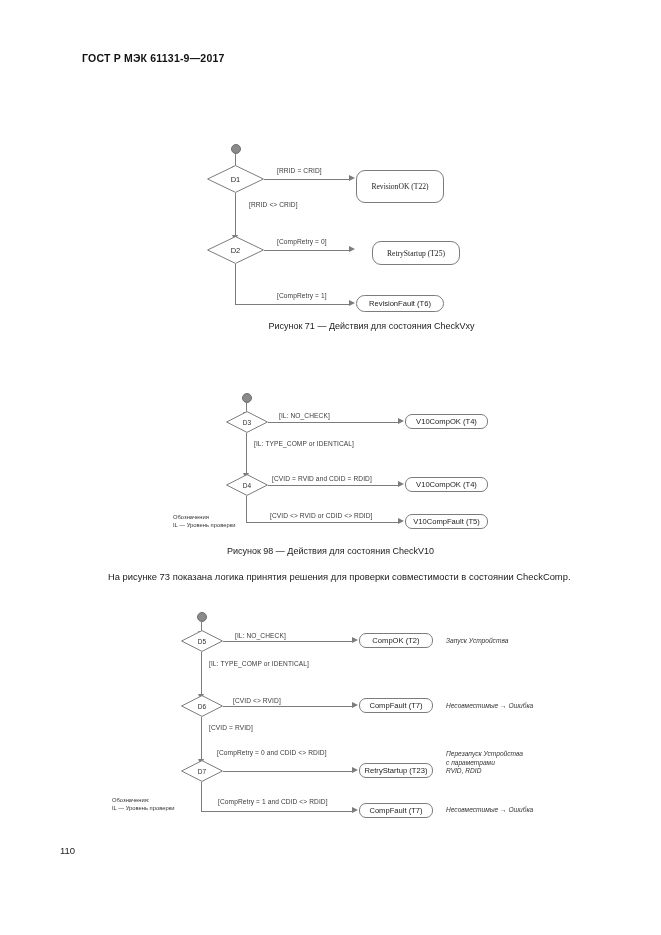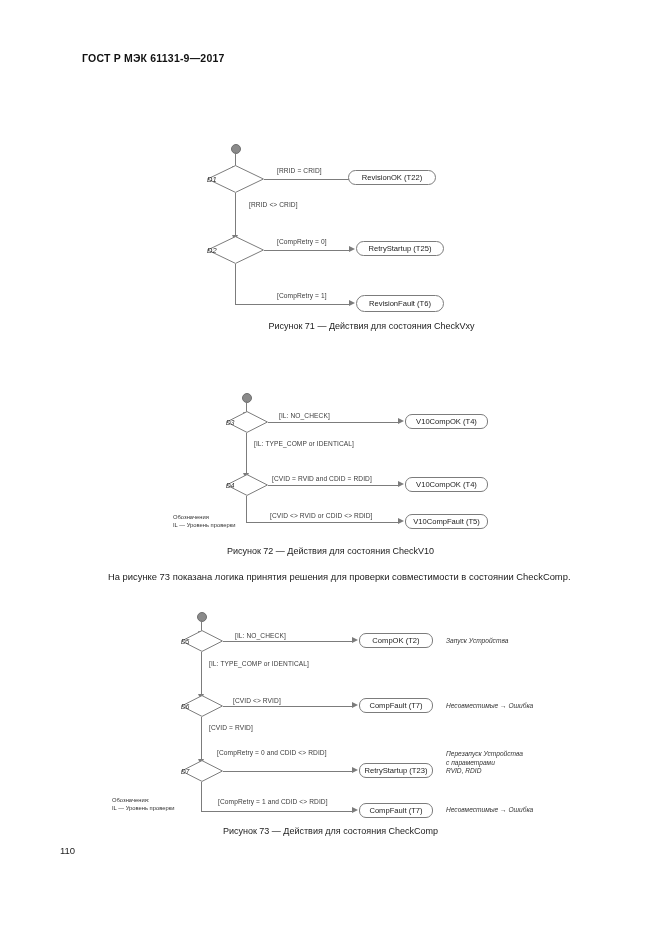--- a/index.html
+++ b/index.html
@@ -47,22 +47,22 @@
     border-top:6px solid #7c7c7c;
   }
   .arrow-right{
     position:absolute;width:0;height:0;
     border-top:3.5px solid transparent;border-bottom:3.5px solid transparent;
     border-left:6px solid #7c7c7c;
   }
 
   .diamond{
     position:absolute;
-    display:flex;align-items:center;justify-content:flex-start;
-    font-size:7.5px;color:#2a2a2a;font-style:italic;
+    display:flex;align-items:center;justify-content:center;
+    font-size:7.5px;color:#2a2a2a;
   }
   .diamond .dshape{
     position:absolute;left:0;top:0;width:100%;height:100%;
   }
   .diamond .dlabel{position:relative;z-index:2;}
 
   .rbox{
     position:absolute;
     border:1px solid #7c7c7c;border-radius:9px;background:#fff;
     display:flex;align-items:center;justify-content:center;
@@ -102,39 +102,39 @@
     <div class="diamond" style="left:207px;top:165px;width:57px;height:28px;">
       <svg class="dshape" viewBox="0 0 57 28" preserveAspectRatio="none">
         <polygon points="28.5,0.6 56.4,14 28.5,27.4 0.6,14" fill="#ffffff" stroke="#7c7c7c" stroke-width="1"></polygon>
       </svg>
       <span class="dlabel">D1</span>
     </div>
 
     <div class="hline" style="left:264px;top:178.5px;width:86px;"></div>
     <div class="arrow-right" style="left:349px;top:175px;"></div>
     <div class="cond" style="left:277px;top:167px;">[RRID = CRID]</div>
-    <div class="rbox" style="left:348px;top:170px;width:88px;height:15px;">
+    <div class="rbox" style="left:356px;top:170px;width:88px;height:33px;font-family:Liberation Serif, serif;">
         <span>RevisionOK (T22)</span>
       </div>
 
     <div class="vline" style="left:235px;top:193px;height:44px;"></div>
     <div class="arrow-down" style="left:231.5px;top:235px;"></div>
     <div class="cond" style="left:249px;top:201px;">[RRID &lt;&gt; CRID]</div>
 
     <div class="diamond" style="left:207px;top:236px;width:57px;height:28px;">
       <svg class="dshape" viewBox="0 0 57 28" preserveAspectRatio="none">
         <polygon points="28.5,0.6 56.4,14 28.5,27.4 0.6,14" fill="#ffffff" stroke="#7c7c7c" stroke-width="1"></polygon>
       </svg>
       <span class="dlabel">D2</span>
     </div>
 
     <div class="hline" style="left:264px;top:249.5px;width:86px;"></div>
     <div class="arrow-right" style="left:349px;top:246px;"></div>
     <div class="cond" style="left:277px;top:238px;">[CompRetry = 0]</div>
-    <div class="rbox" style="left:356px;top:241px;width:88px;height:15px;">
+    <div class="rbox" style="left:372px;top:241px;width:88px;height:24px;font-family:Liberation Serif, serif;">
         <span>RetryStartup (T25)</span>
       </div>
 
     <div class="vline" style="left:235px;top:264px;height:40px;"></div>
     <div class="hline" style="left:235px;top:303.5px;width:115px;"></div>
     <div class="arrow-right" style="left:349px;top:300px;"></div>
     <div class="cond" style="left:277px;top:292px;">[CompRetry = 1]</div>
     <div class="rbox" style="left:356px;top:295px;width:88px;height:17px;">
         <span>RevisionFault (T6)</span>
       </div>
@@ -188,21 +188,21 @@
     <div class="rbox" style="left:405px;top:514px;width:83px;height:15px;border-radius:7px;">
         <span>V10CompFault (T5)</span>
       </div>
 
     <div class="legend" style="left:173px;top:514px;">
       <div>Обозначения</div>
       <div>IL — Уровень проверки</div>
     </div>
   </div>
 
-  <div class="fig-caption" style="top:546px;">Рисунок 72 — Действия для состояния CheckV10</div>
+  <div class="fig-caption" style="top:546px;">Рисунок 98 — Действия для состояния CheckV10</div>
 
   <div class="para" style="top:570px;"><span class="ind"></span><span>На рисунке 73 показана логика принятия решения для проверки совместимости в состоянии CheckComp.</span></div>
 
   <div class="fig" style="left:0;top:0;width:661px;height:840px;">
 
     <div class="start-dot" style="left:197px;top:612px;"></div>
     <div class="vline" style="left:201px;top:620px;height:13px;"></div>
     <div class="arrow-down" style="left:197.5px;top:631px;"></div>
 
     <div class="diamond" style="left:181px;top:630px;width:42px;height:22px;">
@@ -276,17 +276,16 @@
     <div class="note" style="left:446px;top:806px;">
       <div>Несовместимые  →  Ошибка</div>
     </div>
 
     <div class="legend" style="left:112px;top:797px;">
       <div>Обозначения:</div>
       <div>IL — Уровень проверки</div>
     </div>
   </div>
 
-  <div class="fig-caption" style="top:826px;">Рисунок 73 — Действия для состояния CheckComp</div>
 
   <div class="pageno">110</div>
 
 </div>
 
 </body></html>

